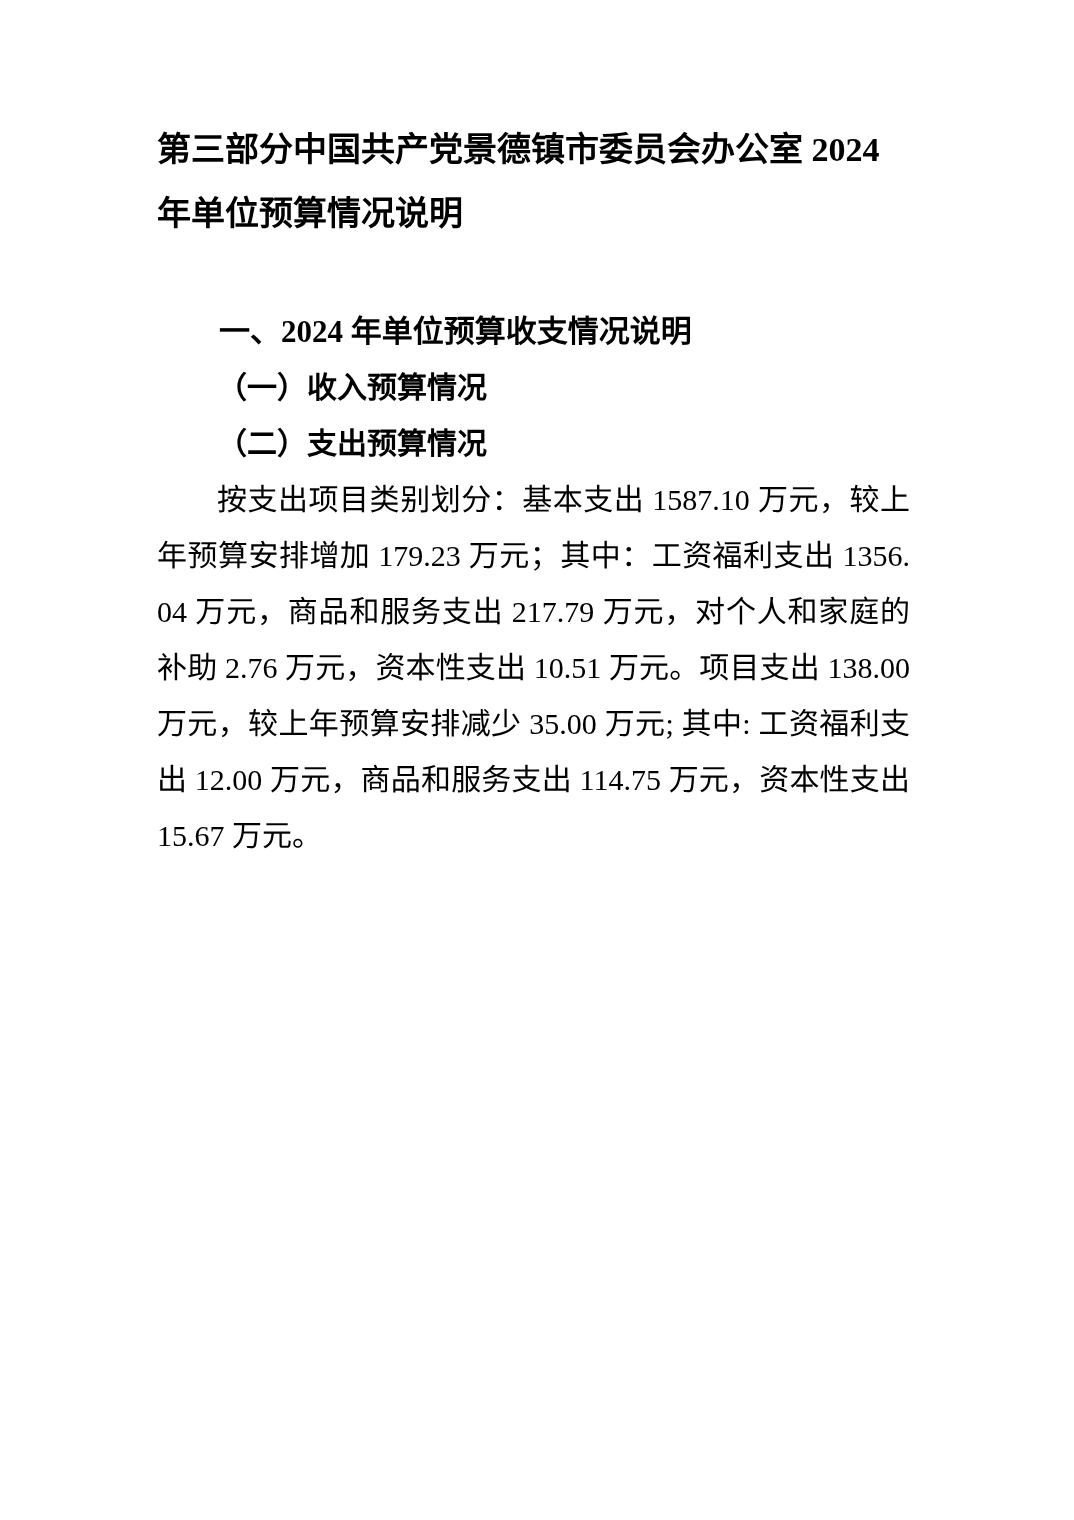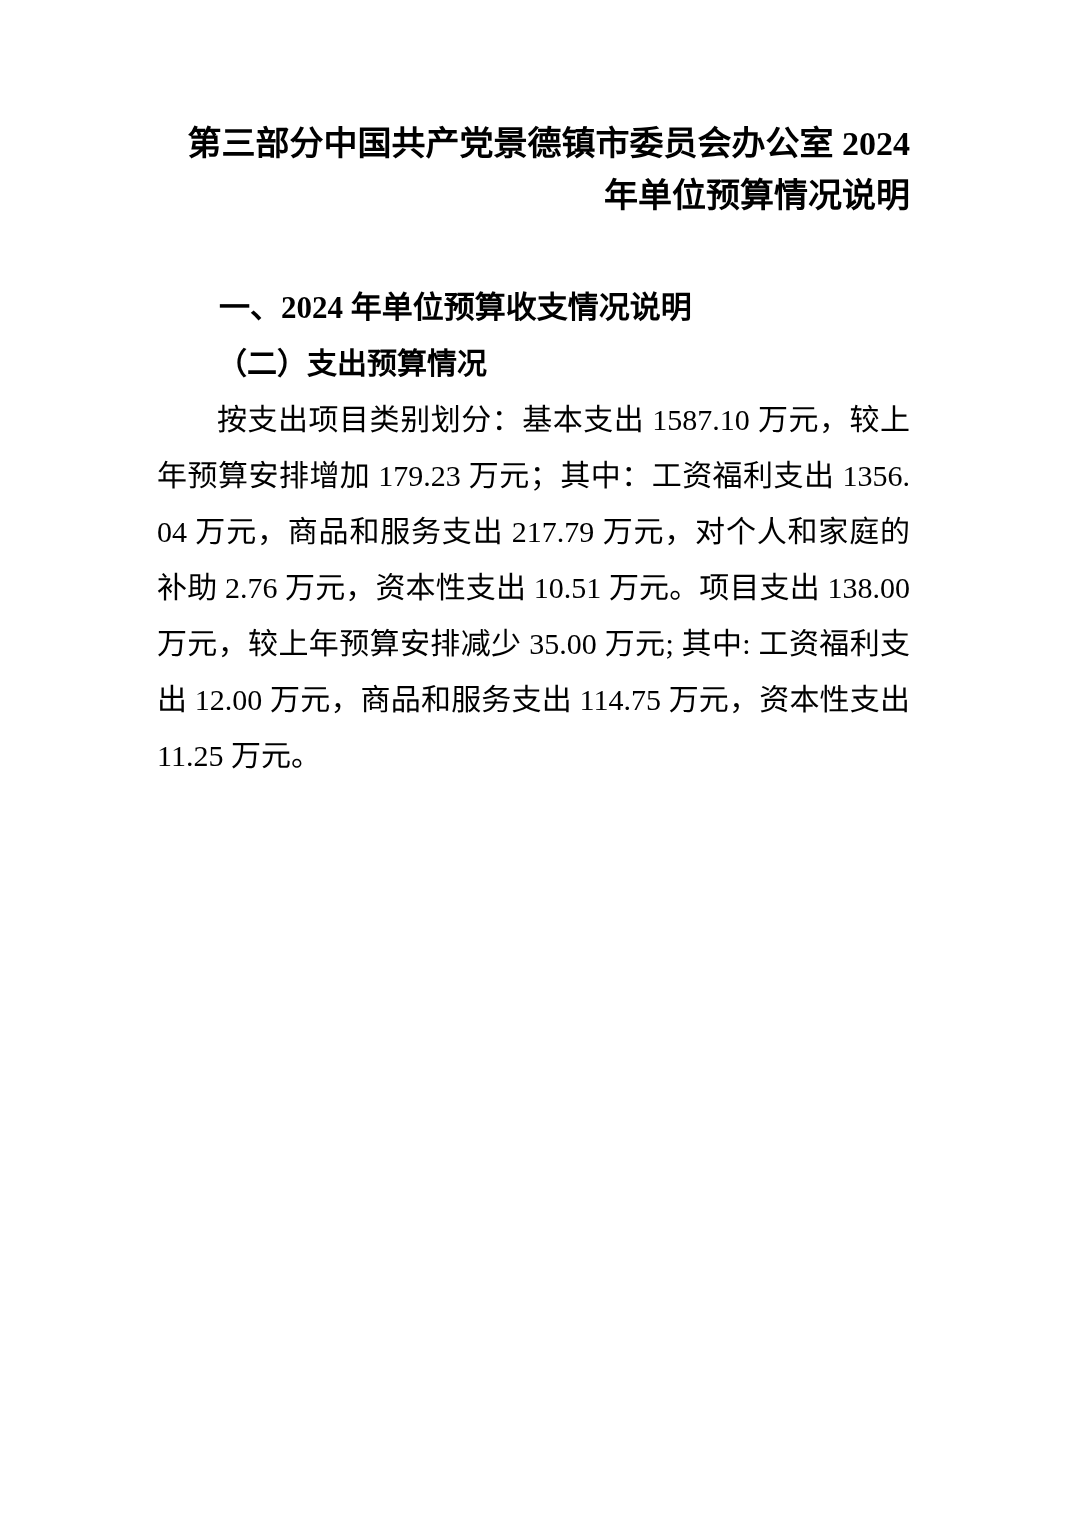--- a/index.html
+++ b/index.html
@@ -14,23 +14,23 @@
     margin: 0 auto;
     background: #ffffff;
     color: #000000;
     box-sizing: border-box;
     padding: 118px 164px 0 157px;
     font-family: "Liberation Serif", "DejaVu Serif", serif;
     overflow: hidden;
   }
   .doc-title {
     font-size: 34px;
-    line-height: 52px;
+    line-height: 64px;
     font-weight: bold;
-    text-align: right;
+    text-align: left;
     margin: 0 0 58px 0;
     font-family: "Liberation Serif", "DejaVu Serif", serif;
   }
   .section-heading {
     font-size: 31px;
     line-height: 56px;
     font-weight: bold;
     margin: 0;
     text-indent: 2em;
     font-family: Liberation Serif, serif;
@@ -55,21 +55,22 @@
 </style>
 </head>
 <body>
 
 <div class="page">
 
   <h1 class="doc-title">第三部分中国共产党景德镇市委员会办公室 2024 年单位预算情况说明</h1>
 
   <h2 class="section-heading">一、2024 年单位预算收支情况说明</h2>
 
+  <h3 class="sub-heading">（一）收入预算情况</h3>
 
 
   <h3 class="sub-heading">（二）支出预算情况</h3>
 
 
-  <p class="body-para">按支出项目类别划分：基本支出 1587.10 万元，较上年预算安排增加 179.23 万元；其中：工资福利支出 1356.04 万元，商品和服务支出 217.79 万元，对个人和家庭的补助 2.76 万元，资本性支出 10.51 万元。项目支出 138.00 万元，较上年预算安排减少 35.00 万元; 其中: 工资福利支出 12.00 万元，商品和服务支出 114.75 万元，资本性支出 11.25 万元。</p>
+  <p class="body-para">按支出项目类别划分：基本支出 1587.10 万元，较上年预算安排增加 179.23 万元；其中：工资福利支出 1356.04 万元，商品和服务支出 217.79 万元，对个人和家庭的补助 2.76 万元，资本性支出 10.51 万元。项目支出 138.00 万元，较上年预算安排减少 35.00 万元; 其中: 工资福利支出 12.00 万元，商品和服务支出 114.75 万元，资本性支出 15.67 万元。</p>
 
 
 </div>
 
 </body></html>

